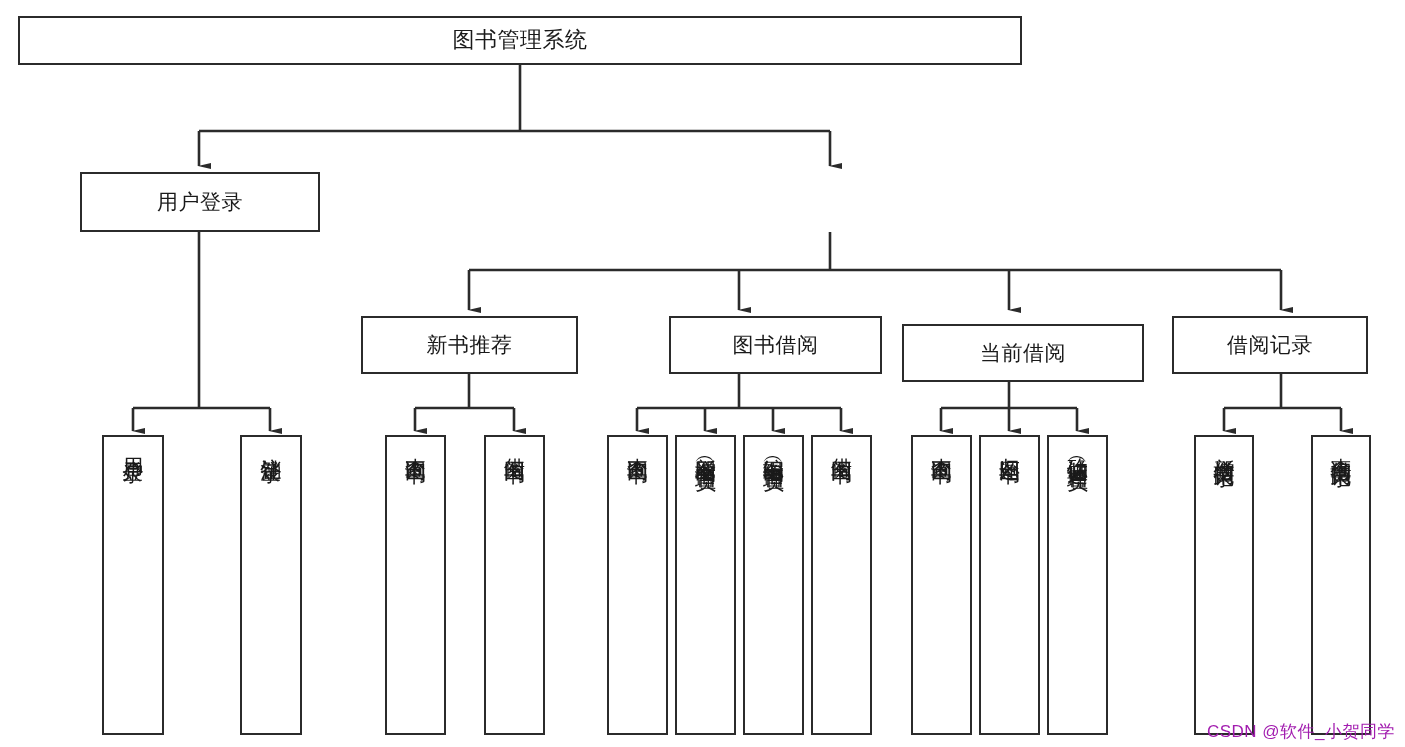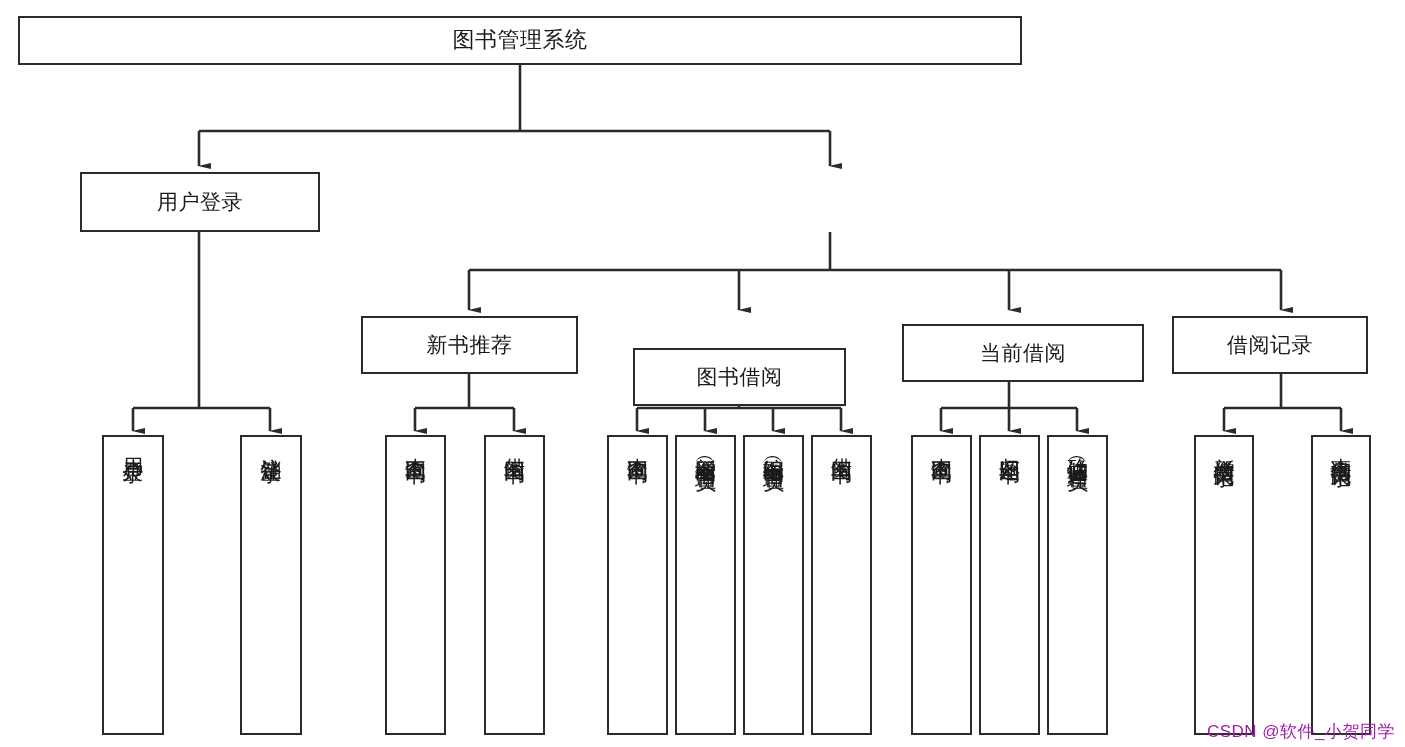--- a/index.html
+++ b/index.html
@@ -135,21 +135,21 @@
 
   <div class="node h" style="left:80px; top:172px; width:240px; height:60px;">
     <span class="lbl">用户登录</span>
   </div>
 
 
   <div class="node h" style="left:361px; top:316px; width:217px; height:58px;">
     <span class="lbl">新书推荐</span>
   </div>
 
-  <div class="node h" style="left:633px; top:316px; width:213px; height:58px;margin-top:32px;">
+  <div class="node h" style="left:669px; top:316px; width:213px; height:58px;">
     <span class="lbl">图书借阅</span>
   </div>
 
   <div class="node h" style="left:902px; top:324px; width:242px; height:58px;">
     <span class="lbl">当前借阅</span>
   </div>
 
   <div class="node h" style="left:1172px; top:316px; width:196px; height:58px;justify-content:center;">
     <span class="lbl">借阅记录</span>
   </div>

